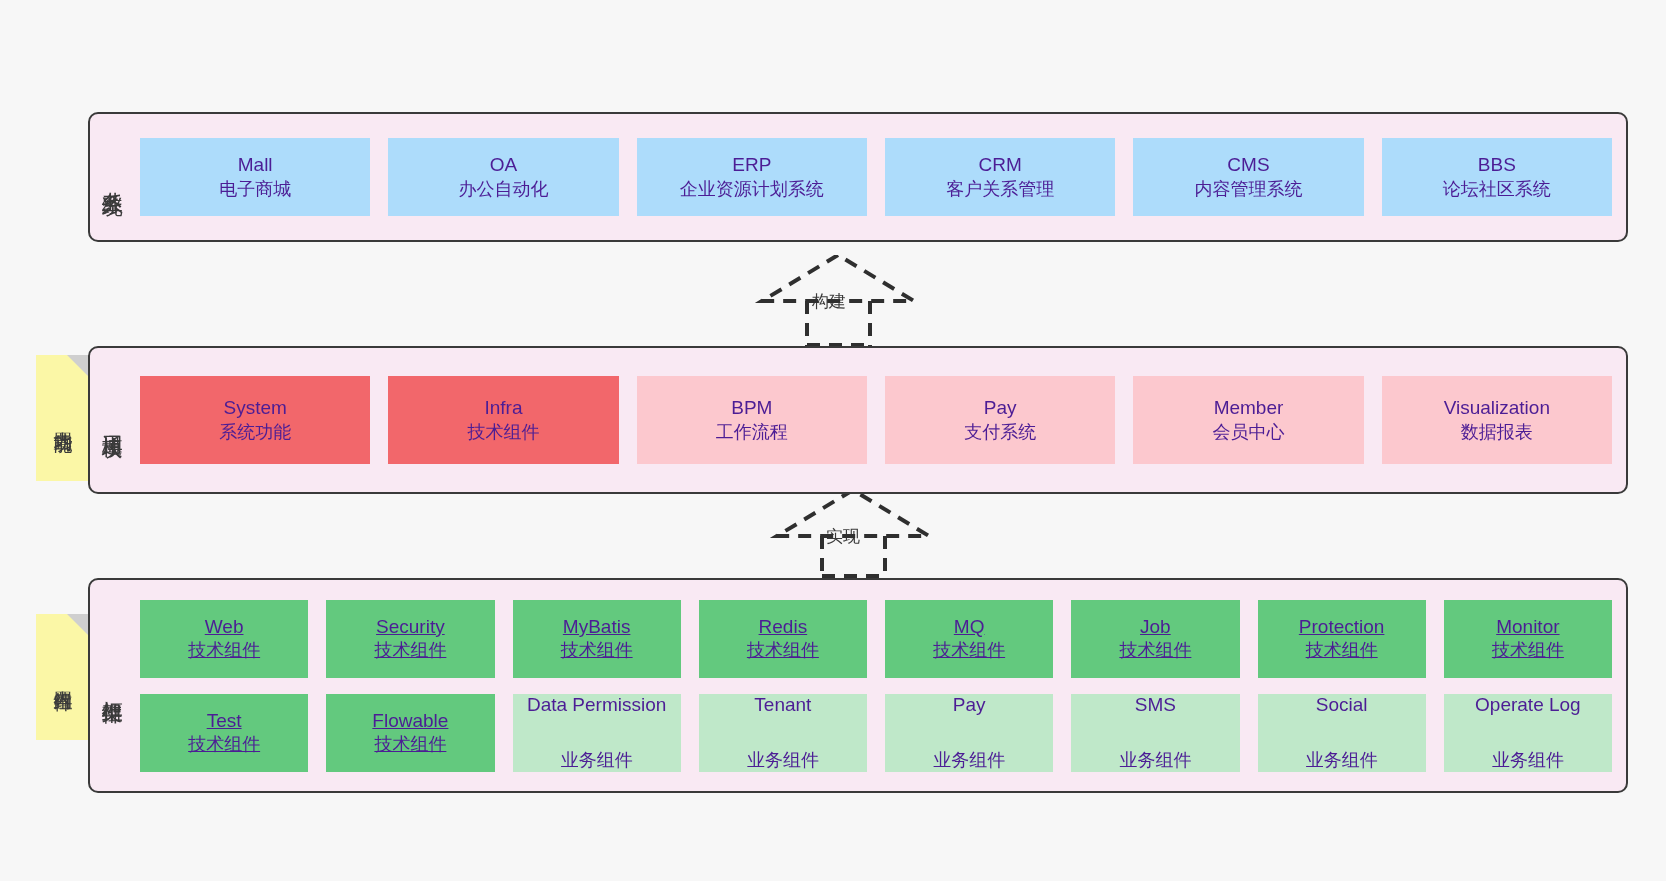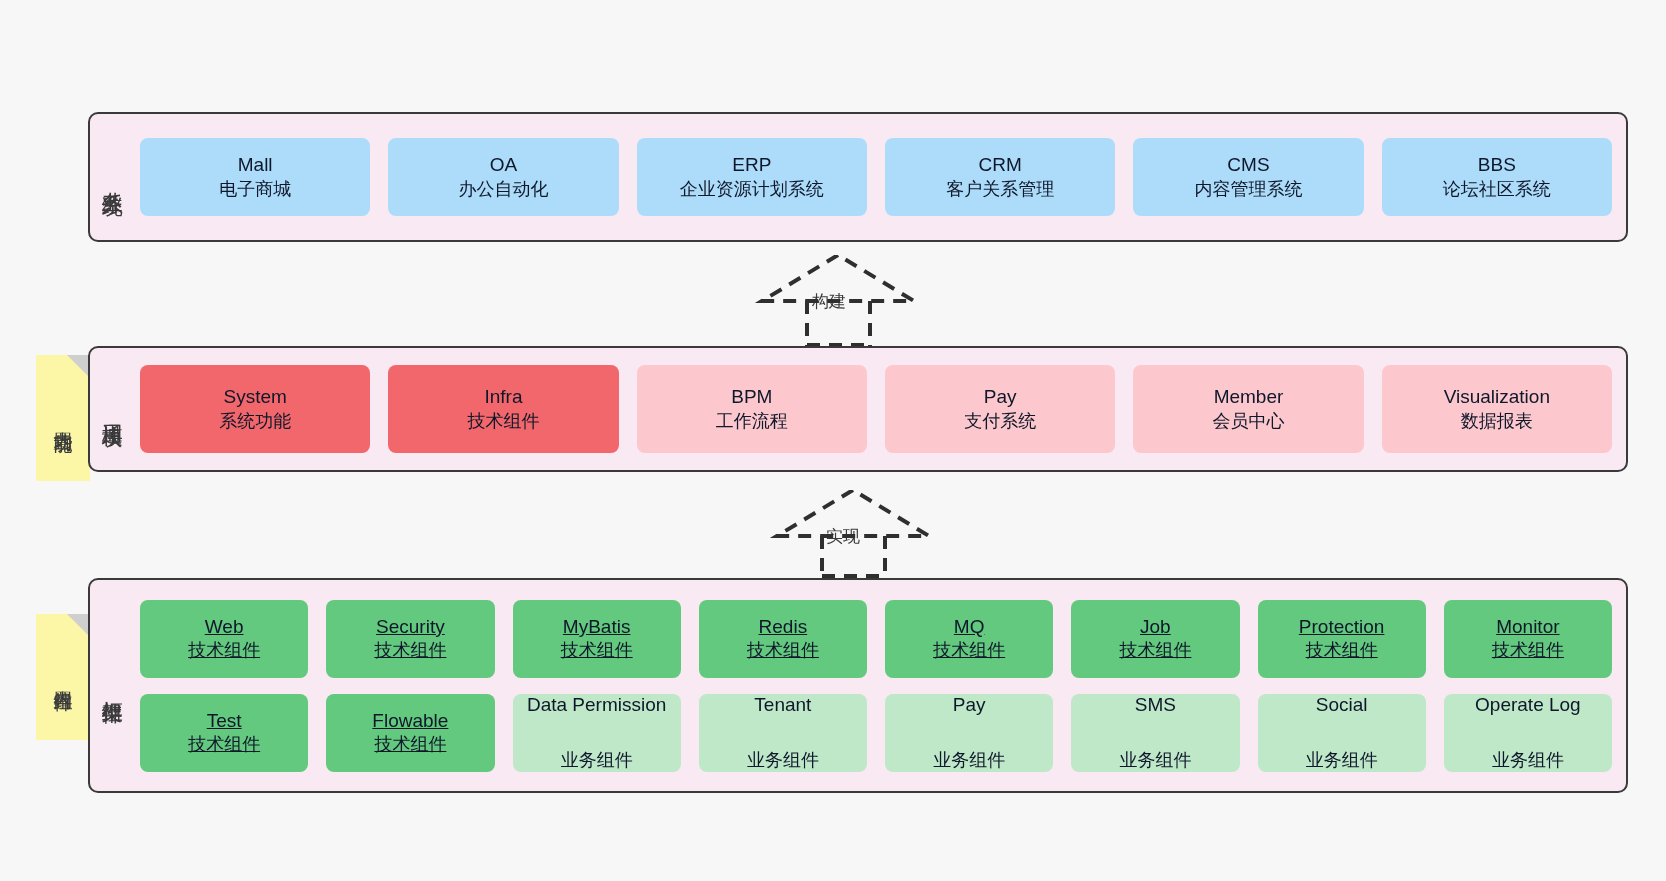--- a/index.html
+++ b/index.html
@@ -63,27 +63,27 @@
 
   .card-row {
     display: flex;
     flex-direction: row;
     gap: 18px;
   }
 
   
   .card {
     flex: 1 1 0;
-    border-radius: 8px;
+    border-radius: 0;
     display: flex;
     flex-direction: column;
     align-items: center;
     justify-content: center;
     text-align: center;
-    color: #0f172a;
+    color: #4c1d95;
     padding: 4px 6px;
     box-sizing: border-box;
     line-height: 1.28;
   }
   .card .c-title {
     font-size: 19px;
   }
   .card .c-sub {
     font-size: 18px;
   }
@@ -186,21 +186,21 @@
       <path d="M 57 46 L 57 92 M 120 46 L 120 92 M 57 90 L 120 90" fill="none" stroke="#2F2F2F" stroke-width="4" stroke-dasharray="13,9"></path>
     </svg>
   </div>
   <div class="arrow-label" style="left:812px; top:290px;">构建</div>
 
   <div class="note" style="left:36px; top:355px; height:126px;">
     <span class="fold"></span>
     <span>内置功能</span>
   </div>
 
-  <div class="layer row-mod" style="left:88px; top:346px; width:1540px; height:126px;">
+  <div class="layer row-mod" style="left:88px; top:346px; width:1540px; height:148px;">
     <div class="layer-title">通用模块</div>
     <div class="layer-body">
       <div class="card-row">
         <div class="card red">
           <div class="c-title">System</div>
           <div class="c-sub">系统功能</div>
         </div>
         <div class="card red">
           <div class="c-title">Infra</div>
           <div class="c-sub">技术组件</div>

